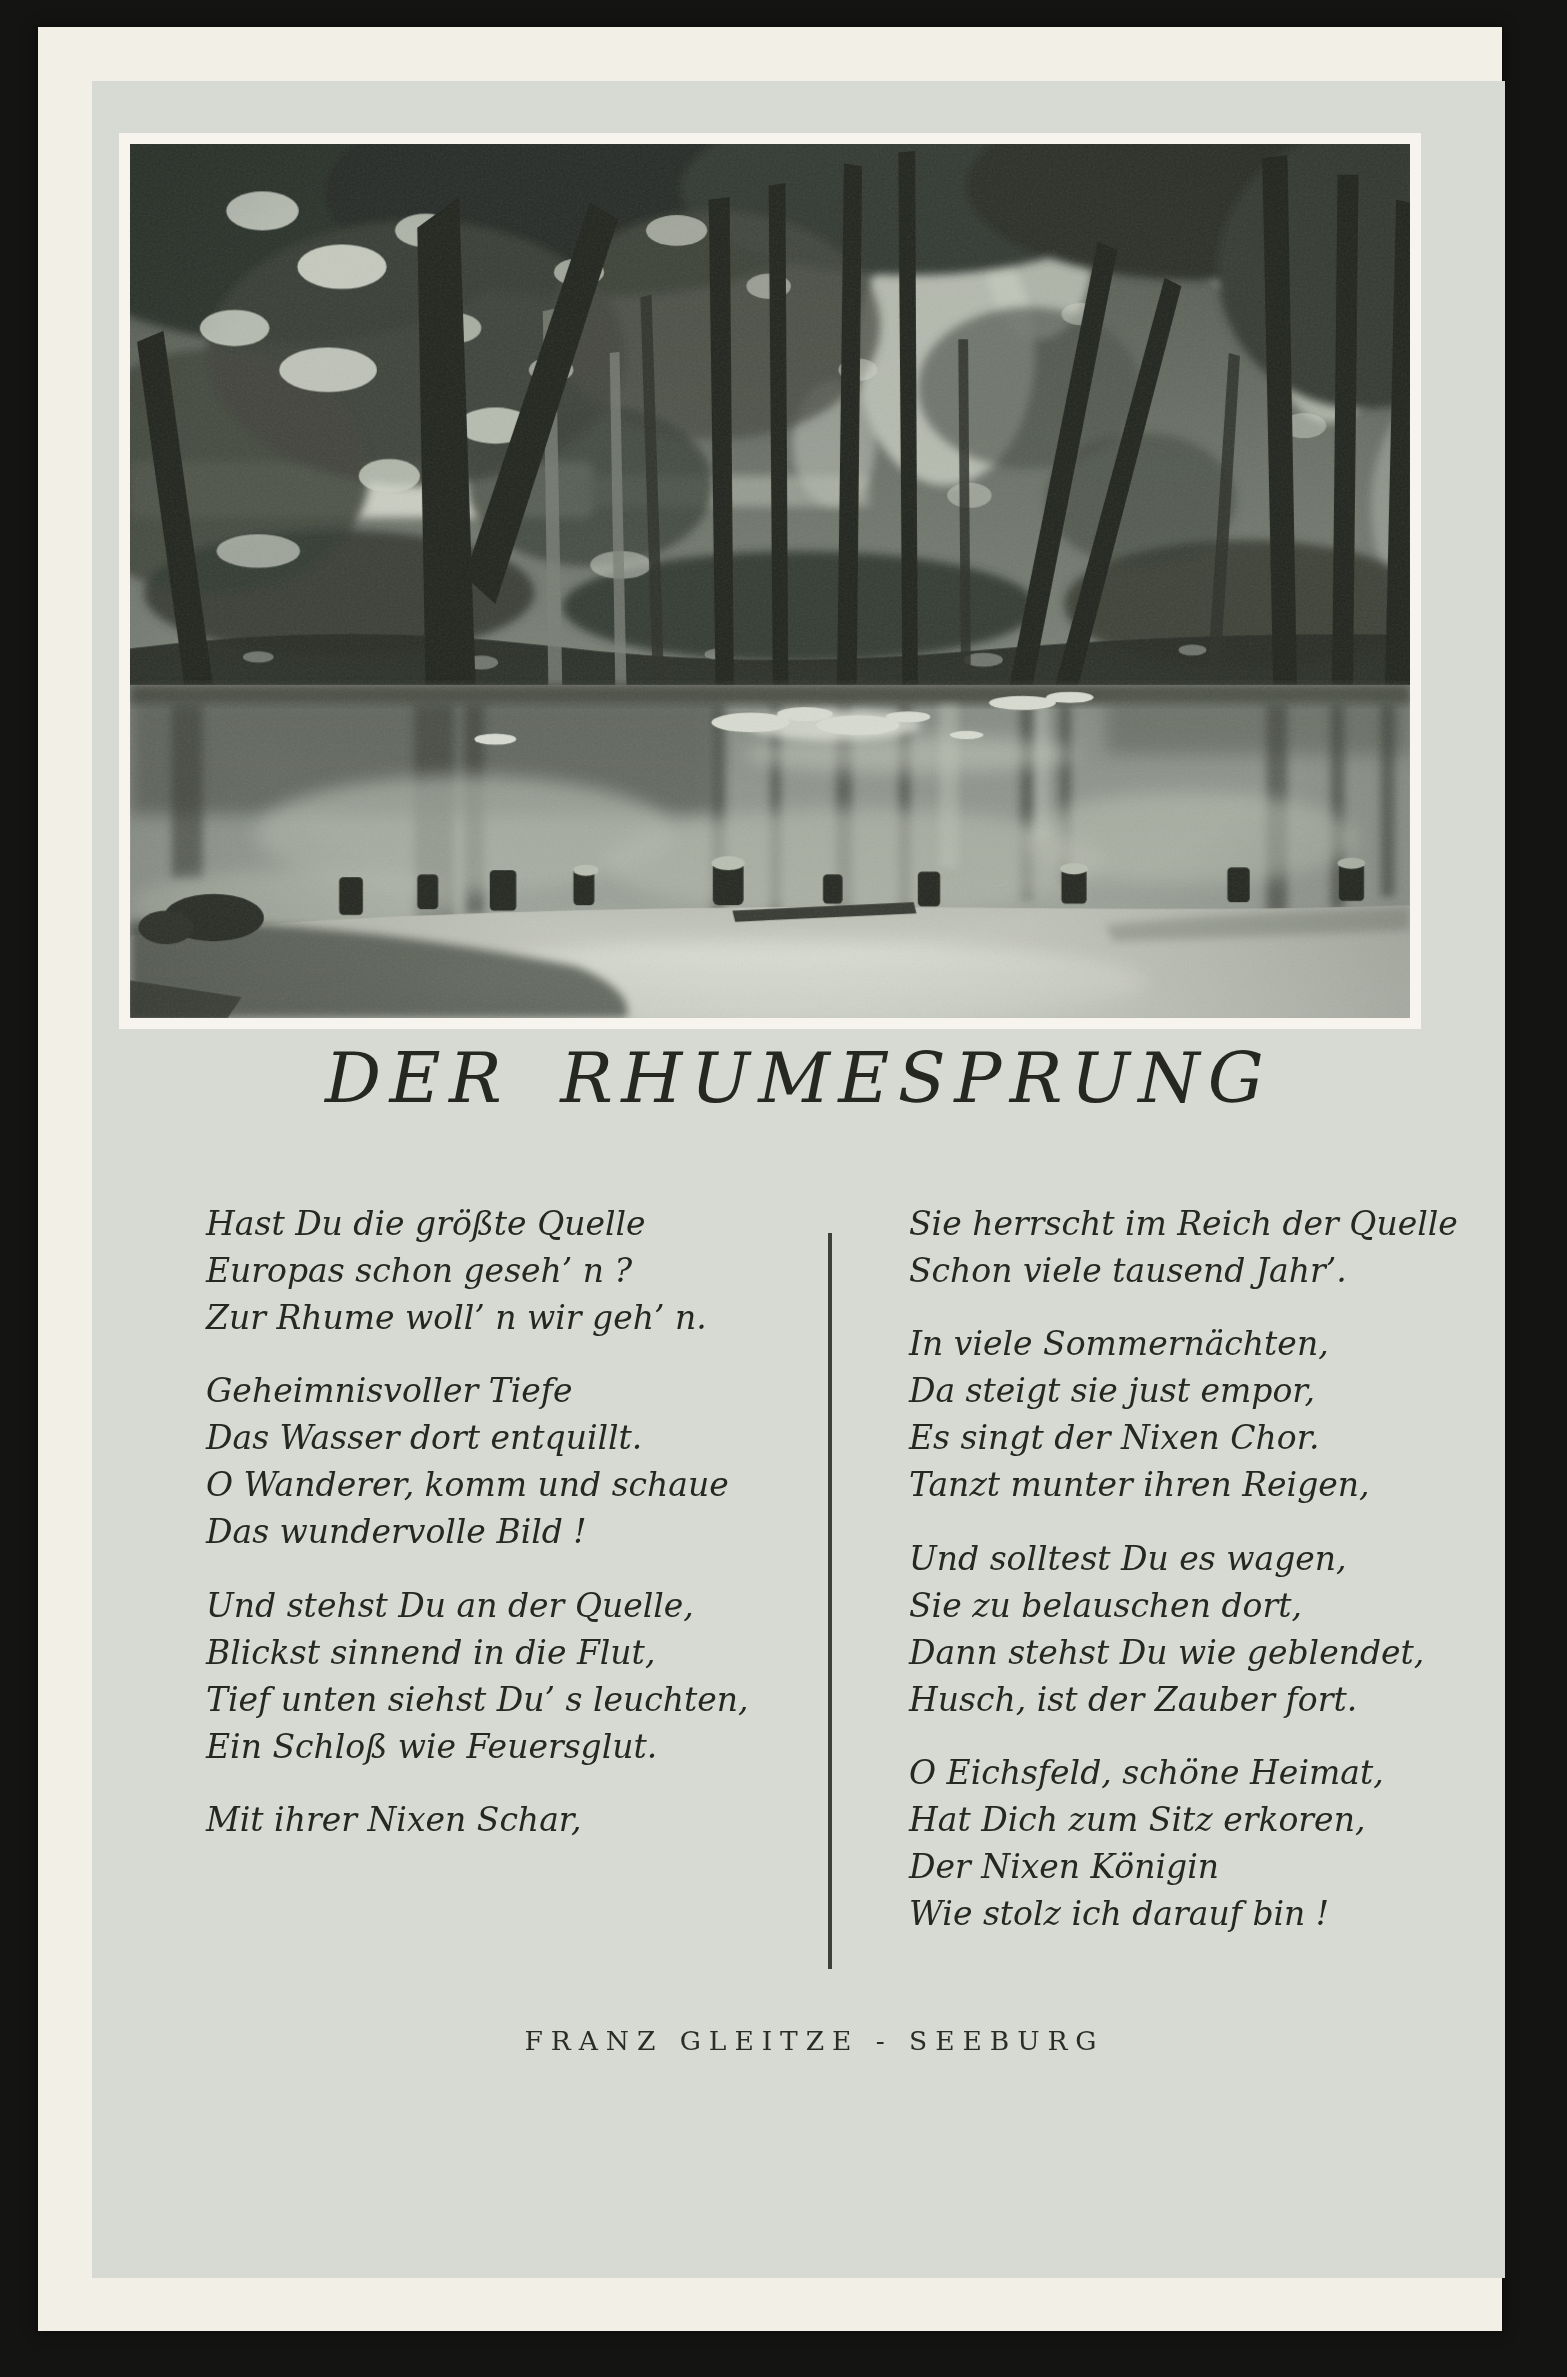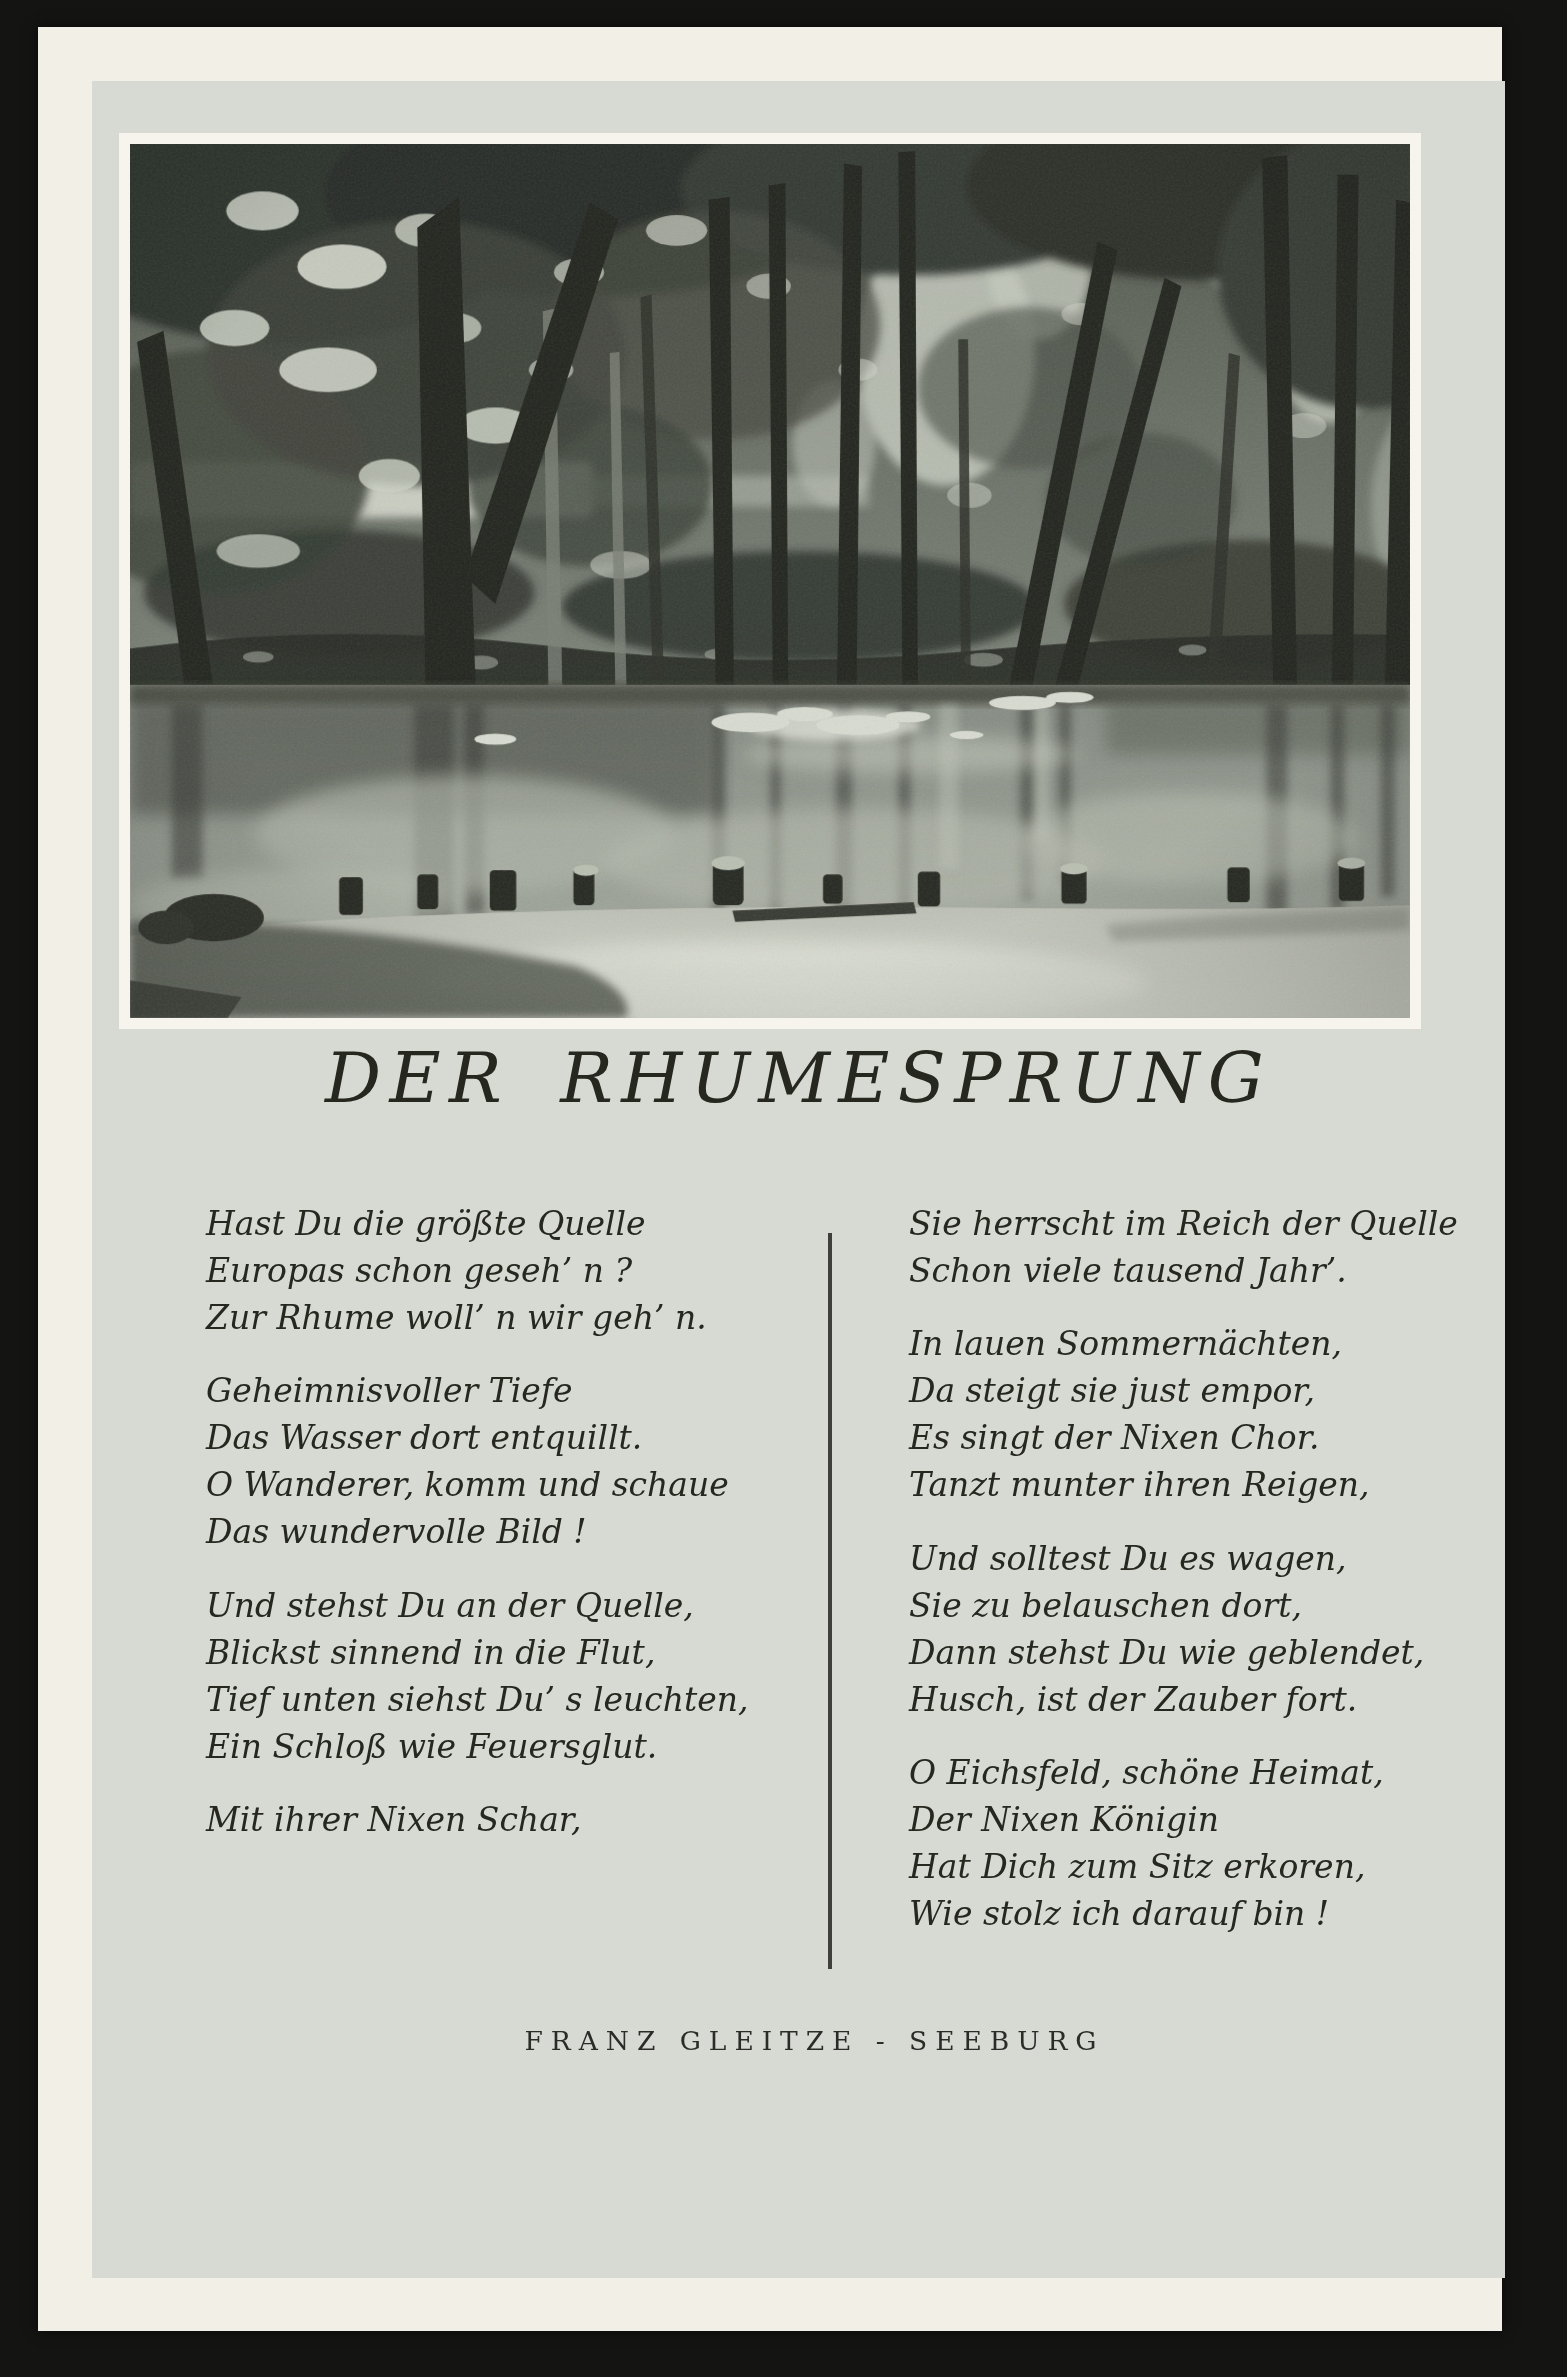--- a/index.html
+++ b/index.html
@@ -250,35 +250,35 @@
       </div>
 
       <div class="divider"></div>
 
       <div class="poem-col right">
         <div class="stanza">
           <div>Sie herrscht im Reich der Quelle</div>
           <div>Schon viele tausend Jahr’.</div>
         </div>
         <div class="stanza">
-          <div>In lauen Sommernächten,</div>
+          <div>In viele Sommernächten,</div>
           <div>Da steigt sie just empor,</div>
           <div>Es singt der Nixen Chor.</div>
           <div>Tanzt munter ihren Reigen,</div>
         </div>
         <div class="stanza">
           <div>Und solltest Du es wagen,</div>
           <div>Sie zu belauschen dort,</div>
           <div>Dann stehst Du wie geblendet,</div>
           <div>Husch, ist der Zauber fort.</div>
         </div>
         <div class="stanza">
           <div>O Eichsfeld, schöne Heimat,</div>
+          <div>Hat Dich zum Sitz erkoren,</div>
           <div>Der Nixen Königin</div>
-          <div>Hat Dich zum Sitz erkoren,</div>
           <div>Wie stolz ich darauf bin !</div>
         </div>
       </div>
 
       <div class="attribution">FRANZ GLEITZE - SEEBURG</div>
 
     </div>
   </div>
 </div>
 

